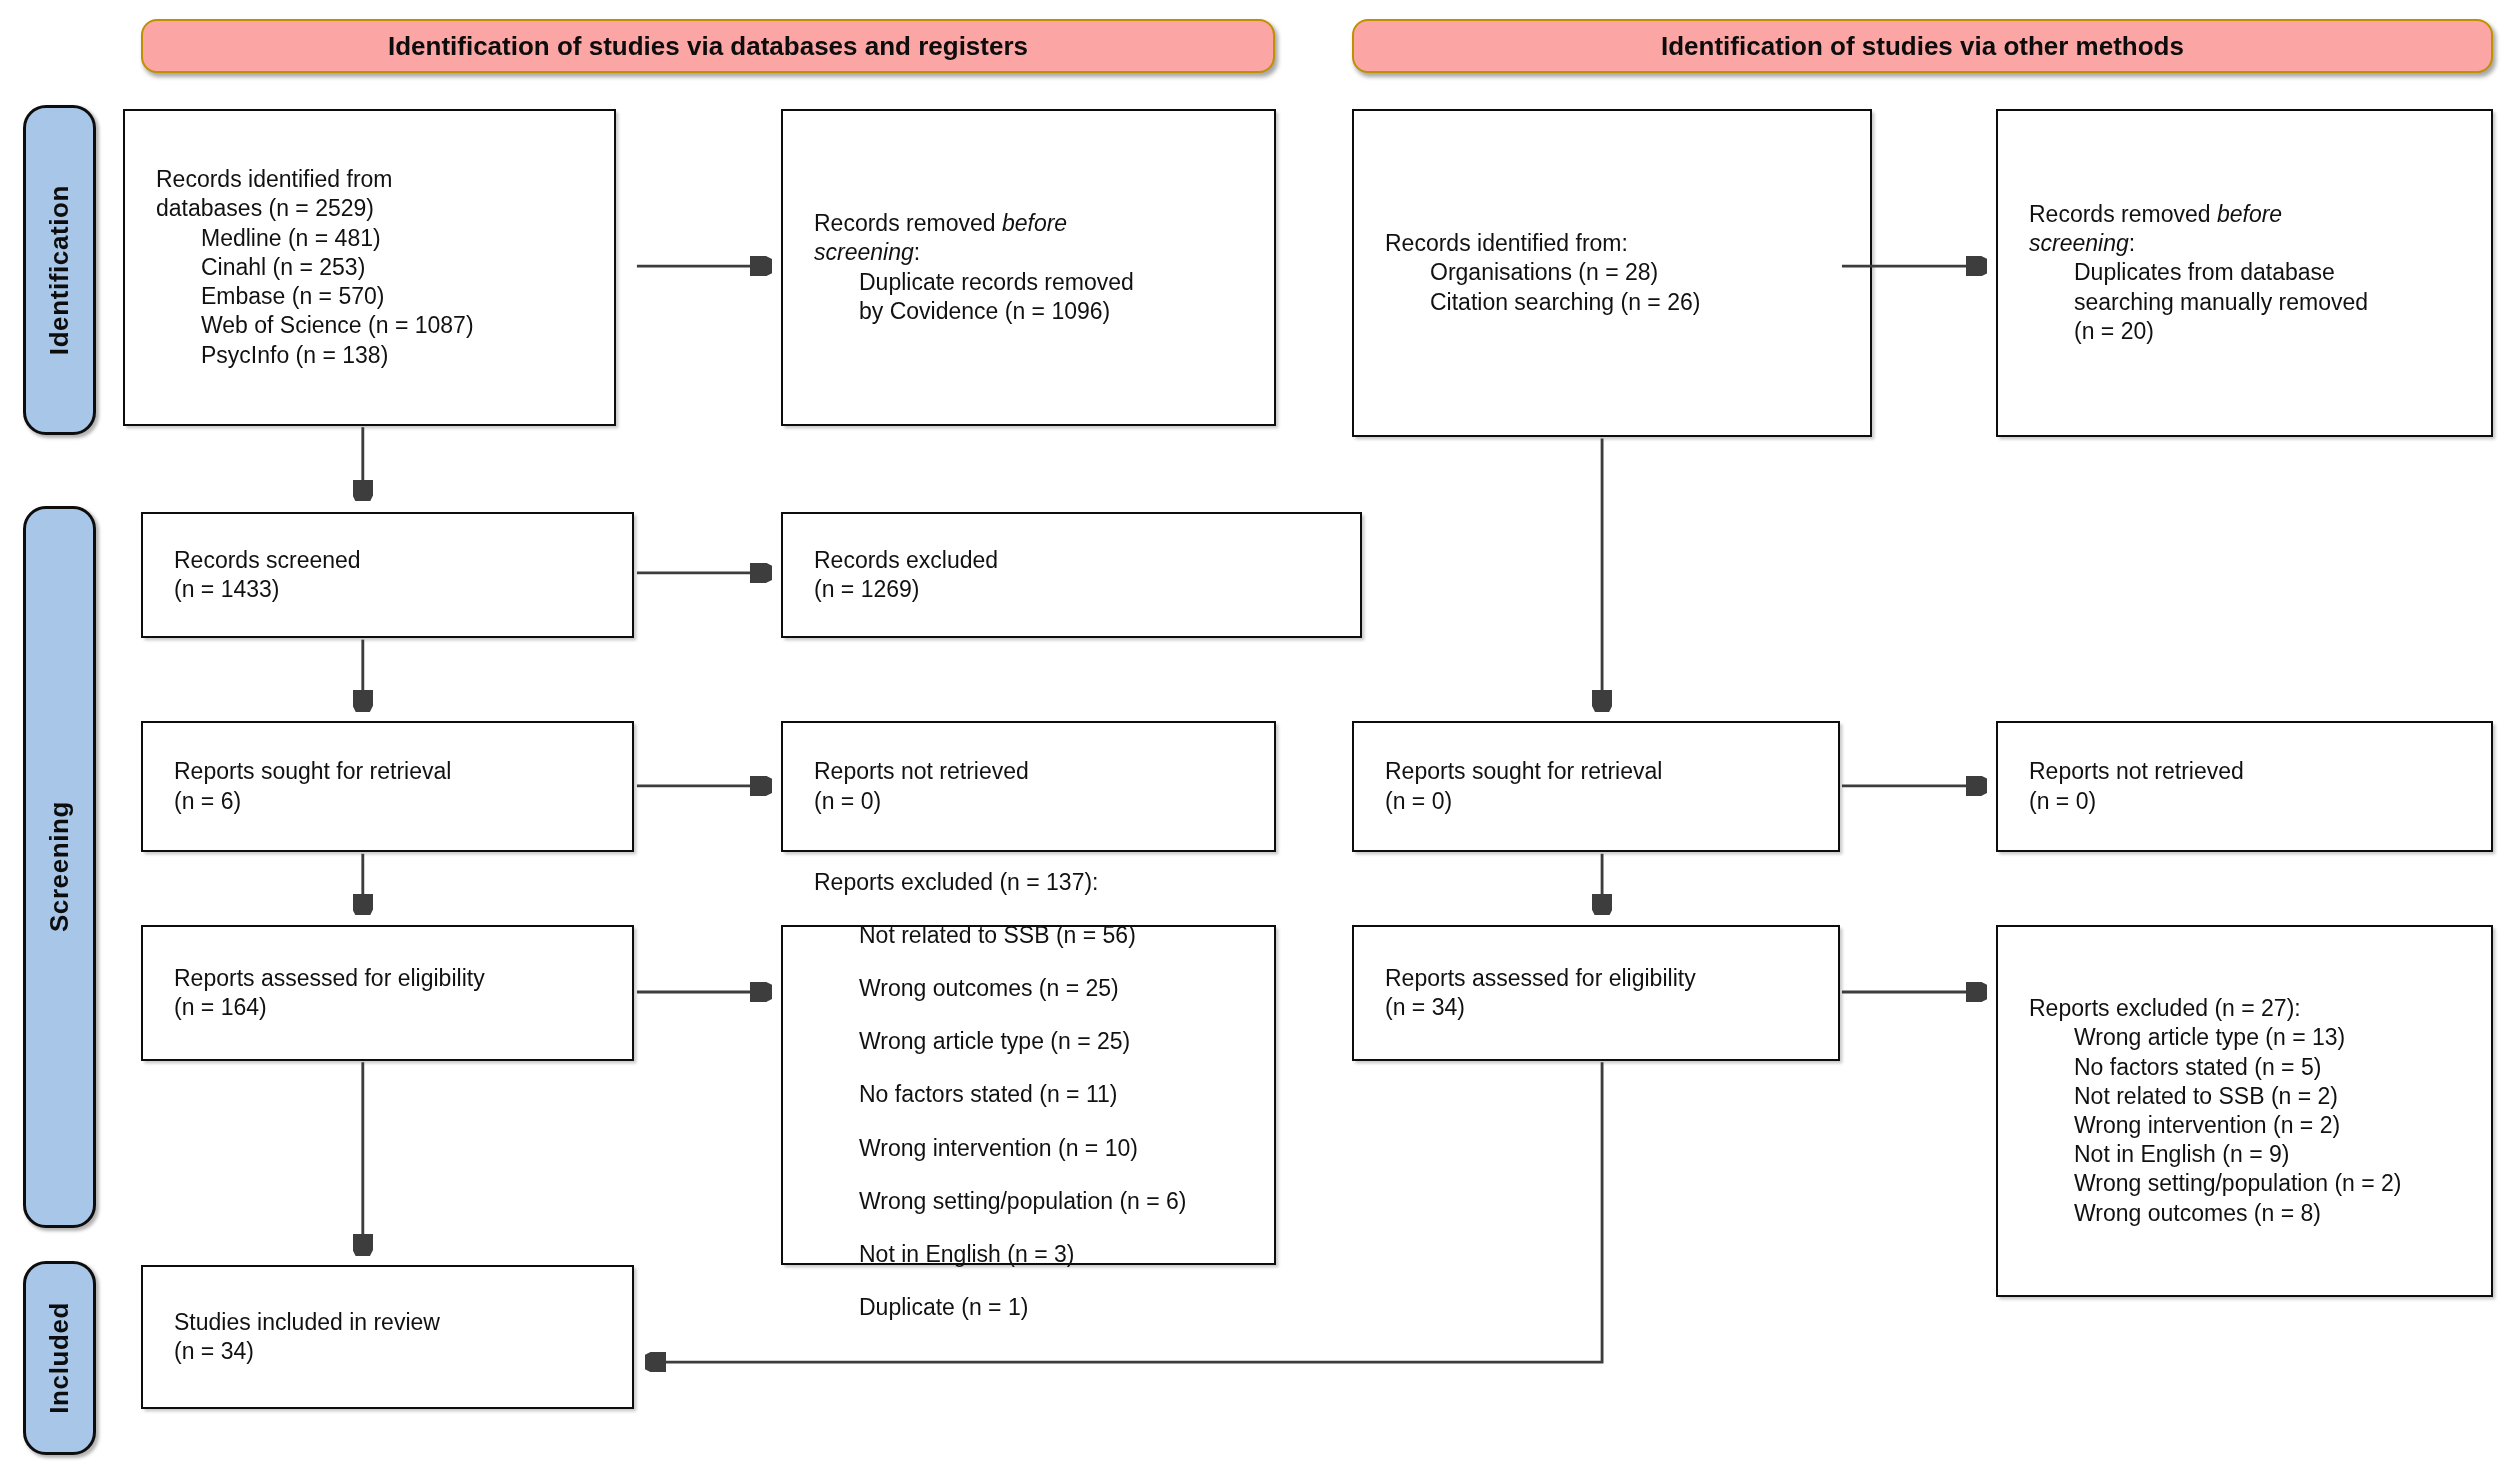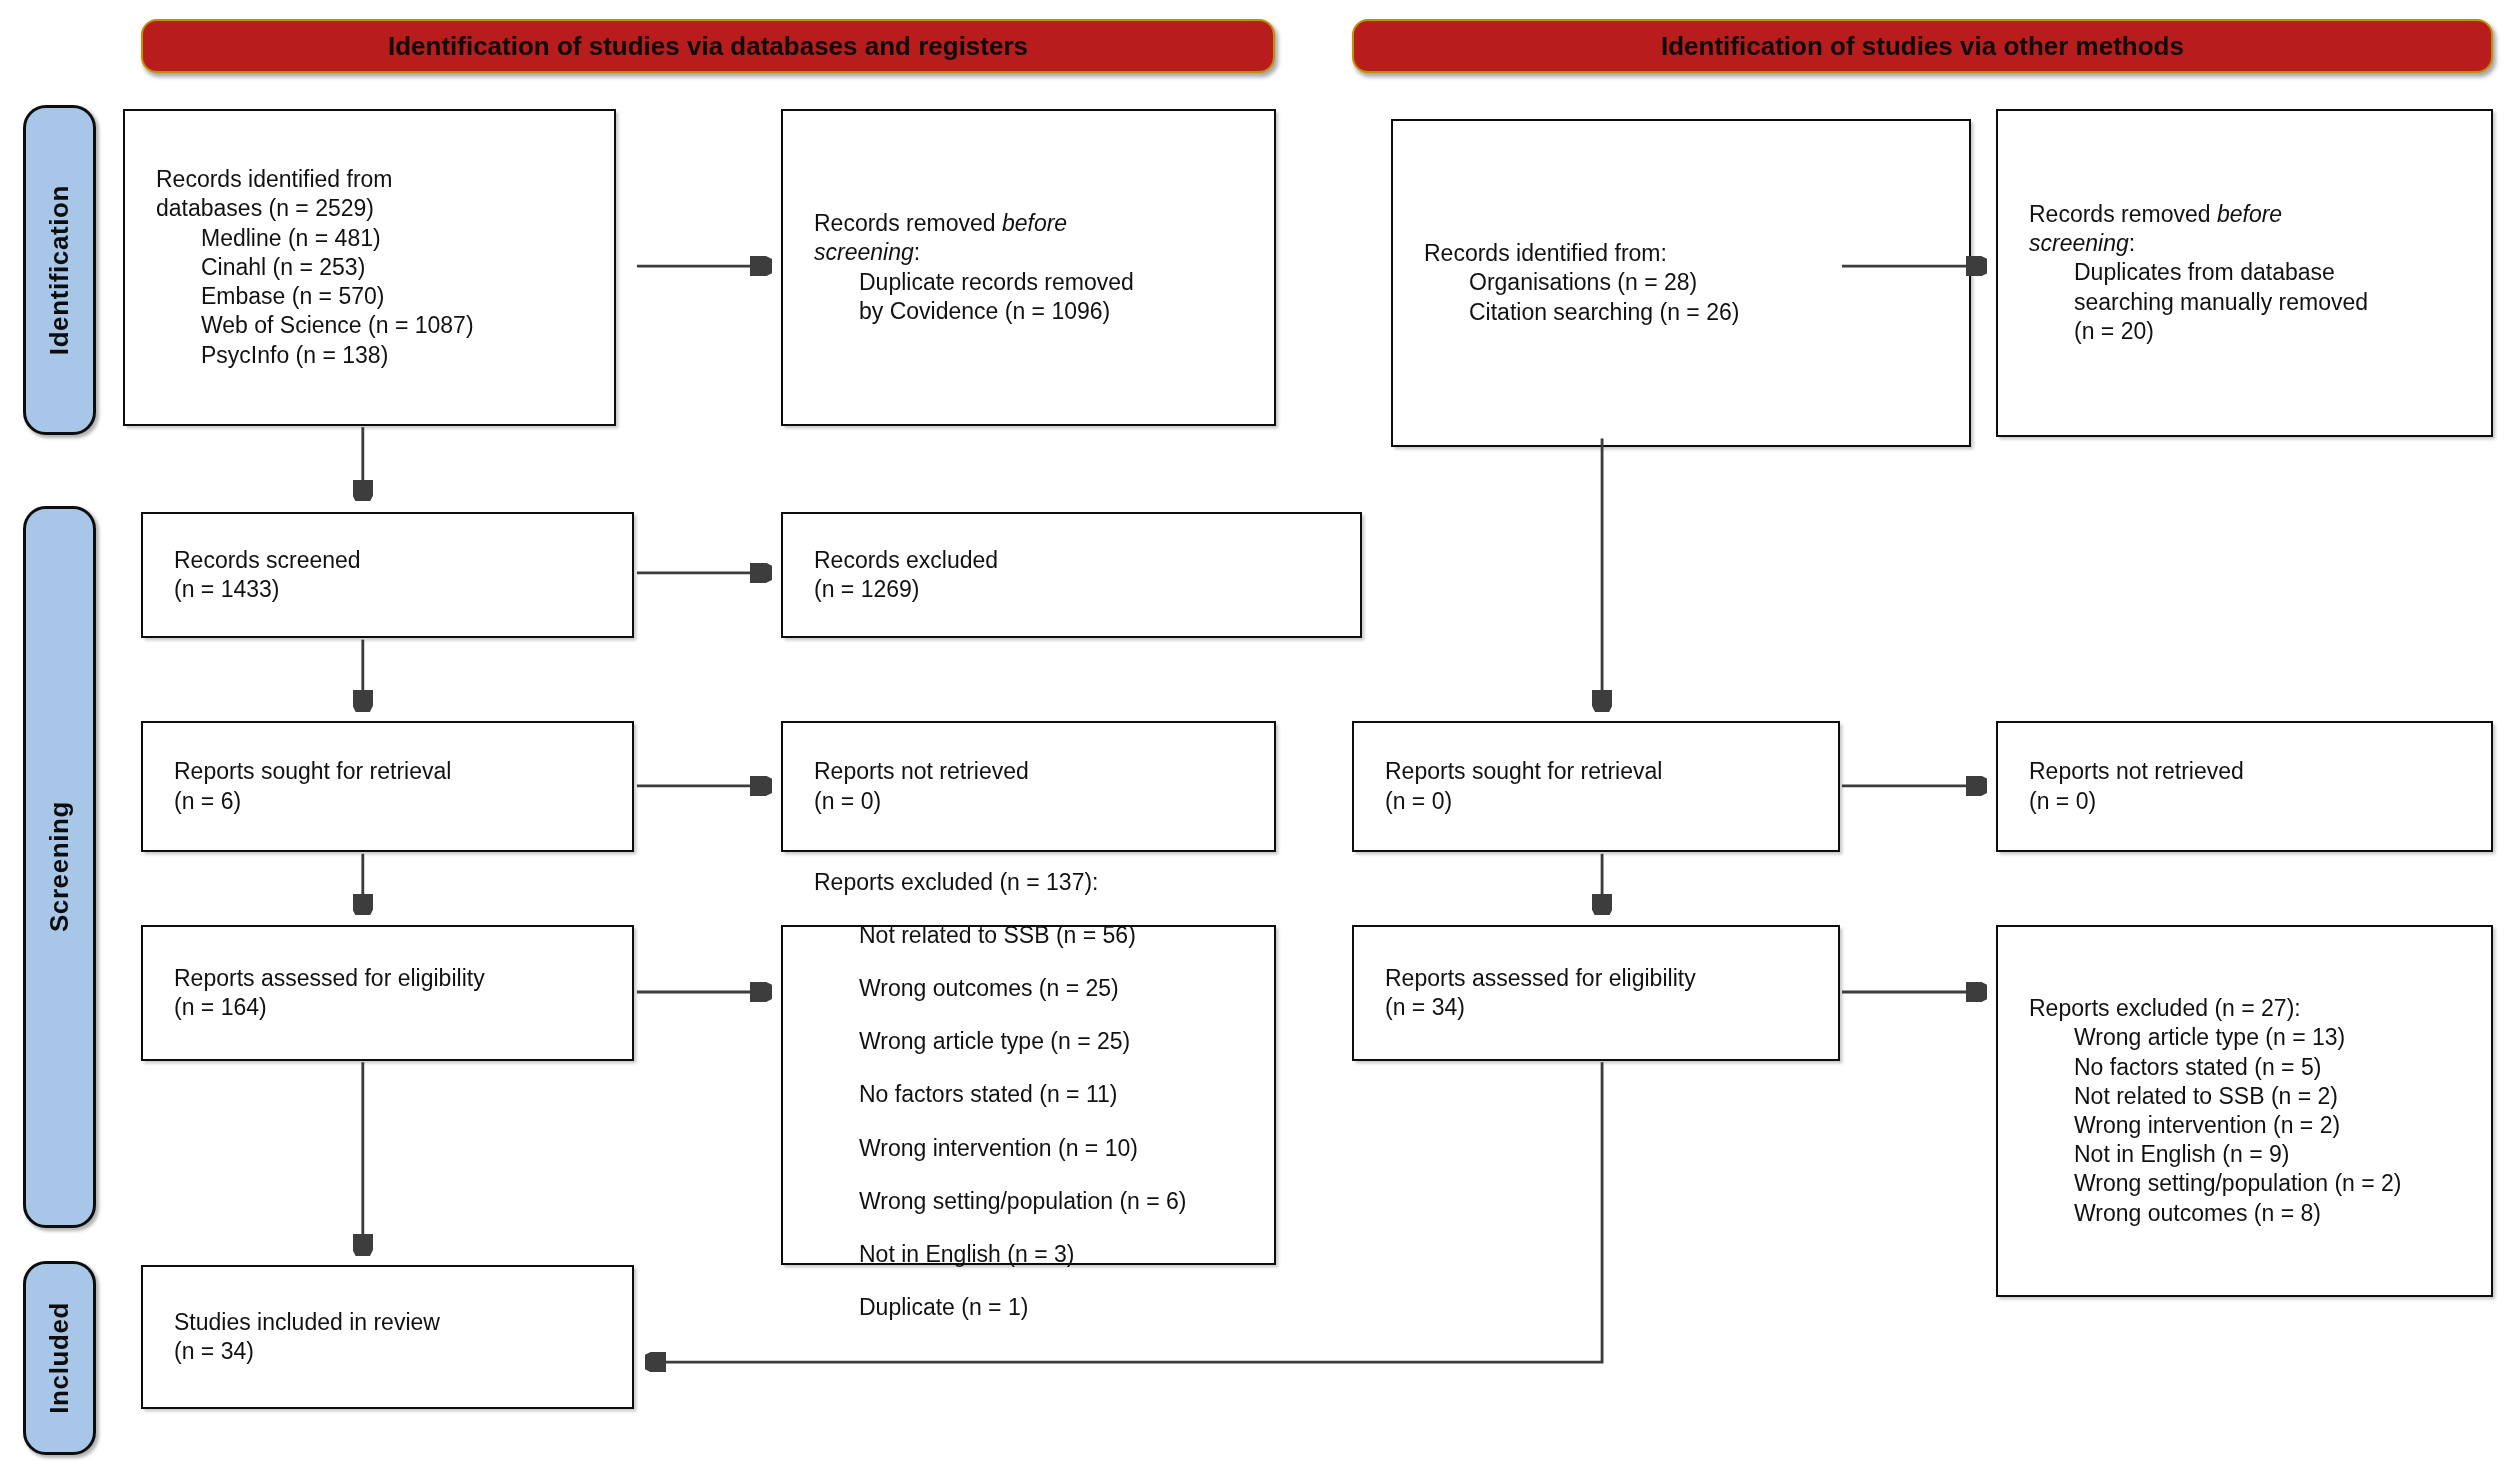--- a/index.html
+++ b/index.html
@@ -7,21 +7,21 @@
     position:relative;
     width:2512px;height:1466px;
     background:#ffffff;
     font-family:"Liberation Sans","DejaVu Sans",sans-serif;
     color:#111111;
     overflow:hidden;
   }
   .banner{
     position:absolute;
     display:flex;align-items:center;justify-content:center;
-    background:#b91c1c;
+    background:#fca5a5;
     border:2.9px solid #BF9000;
     border-radius:16px;
     font-weight:bold;font-size:26px;
     color:#0d0d0d;
     box-shadow:2.9px 3.4px 4px rgba(0,0,0,0.35);
     box-sizing:border-box;
     text-align:center;
   }
   .stage{
     position:absolute;
@@ -119,21 +119,21 @@
       <div class="bline ind1"><span>Not related to SSB (n = 56)</span></div>
       <div class="bline ind1"><span>Wrong outcomes (n = 25)</span></div>
       <div class="bline ind1"><span>Wrong article type (n = 25)</span></div>
       <div class="bline ind1"><span>No factors stated (n = 11)</span></div>
       <div class="bline ind1"><span>Wrong intervention (n = 10)</span></div>
       <div class="bline ind1"><span>Wrong setting/population (n = 6)</span></div>
       <div class="bline ind1"><span>Not in English (n = 3)</span></div>
       <div class="bline ind1"><span>Duplicate (n = 1)</span></div>
     </div>
 
-  <div class="fbox" style="left:1352px;top:119px;width:580px;height:328px;margin-left:39px;">
+  <div class="fbox" style="left:1352px;top:109px;width:520px;height:328px;">
       <div class="bline"><span>Records identified from:</span></div>
       <div class="bline ind1"><span>Organisations (n = 28)</span></div>
       <div class="bline ind1"><span>Citation searching (n = 26)</span></div>
     </div>
   <div class="fbox" style="left:1352px;top:721px;width:488px;height:131px;">
       <div class="bline"><span>Reports sought for retrieval</span></div>
       <div class="bline"><span>(n = 0)</span></div>
     </div>
   <div class="fbox" style="left:1352px;top:925px;width:488px;height:136px;">
       <div class="bline"><span>Reports assessed for eligibility</span></div>

